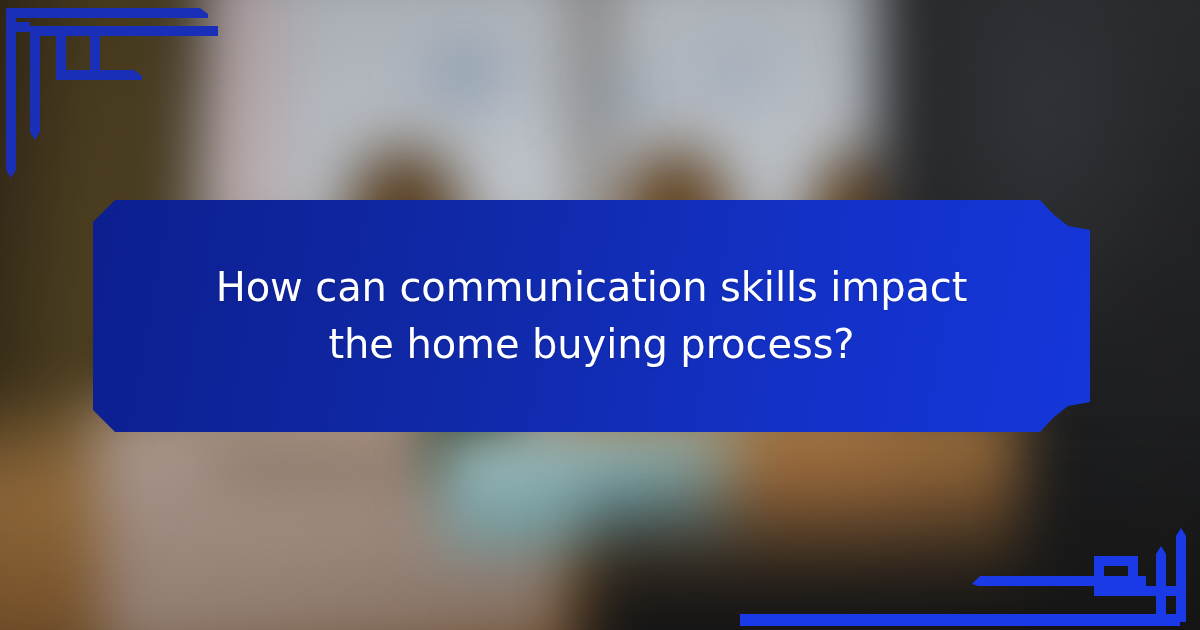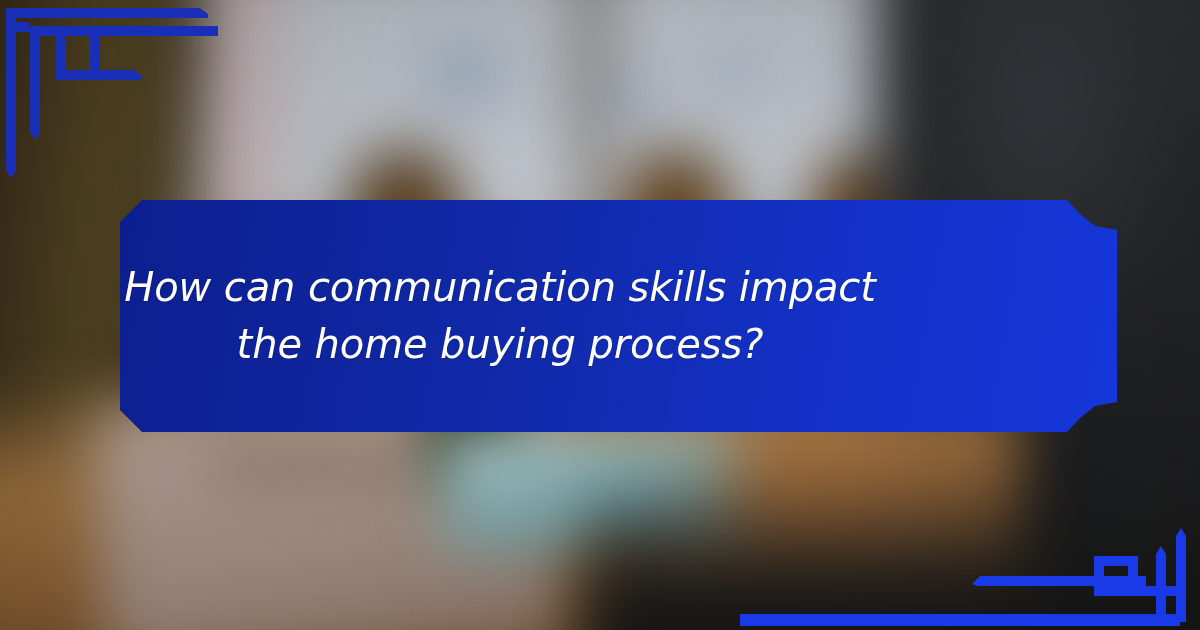--- a/index.html
+++ b/index.html
@@ -131,37 +131,37 @@
   
   .deco { position:absolute; pointer-events:none; }
   .deco svg { display:block; overflow:visible; }
 
   .deco-tl { left:0; top:0; width:230px; height:230px; }
   .deco-br { right:0; bottom:0; width:230px; height:120px; }
 
   
   .banner {
     position:absolute;
-    left:120px; top:200px;
+    left:93px; top:200px;
     width:997px; height:232px;
     background:linear-gradient(100deg,#0d1f8f 0%,#1029a8 38%,#1331c6 70%,#1536da 100%);
     -webkit-clip-path: polygon(
         0 22px, 10px 10px, 24px 2px, 40px 0,
         1030px 0, 1030px 0,
         997px 0,
         997px 0,
         997px 0,
         997px 232px,
         40px 232px, 22px 230px, 8px 220px, 0 206px);
     clip-path: polygon(
         0 22px, 22px 0,
         947px 0, 960px 14px, 975px 26px, 997px 30px,
         997px 202px, 975px 206px, 960px 218px, 947px 232px,
         22px 232px, 0 210px);
-    display:flex; align-items:center; justify-content:flex-start;font-style:italic;
+    display:flex; align-items:center; justify-content:center;
   }
 
   .banner-text {
     color:#ffffff;
     font-family:"DejaVu Sans", sans-serif;
     font-size:40px;
     font-weight:400;
     line-height:1.42;
     text-align:center;
     letter-spacing:-0.1px;

